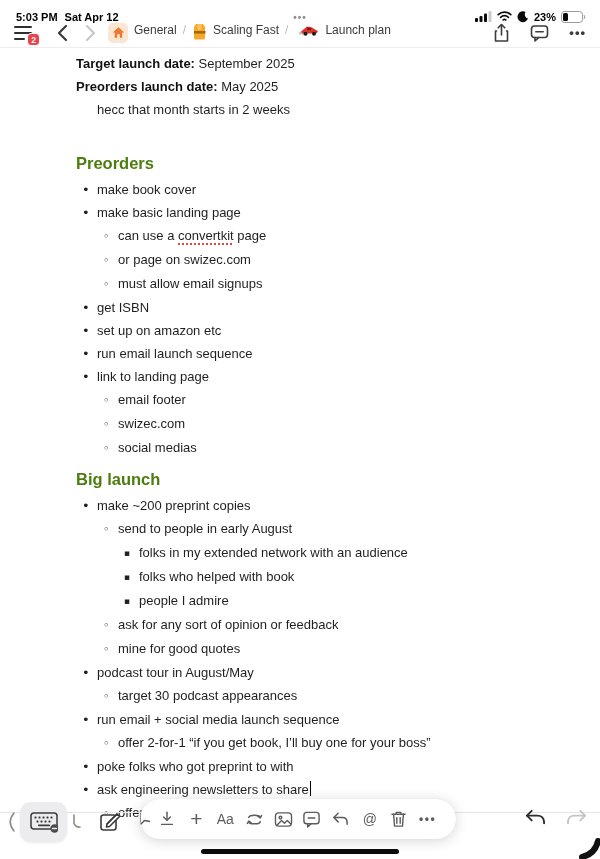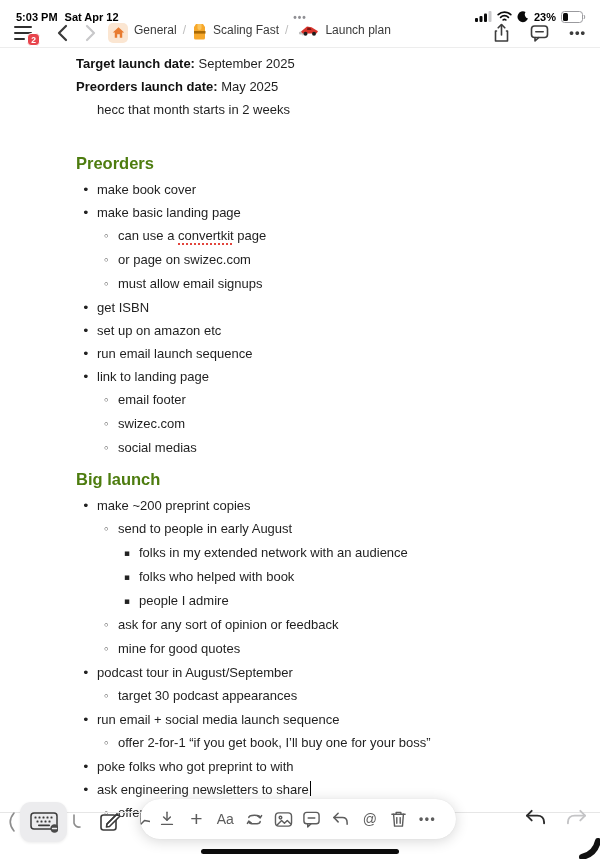--- a/index.html
+++ b/index.html
@@ -222,21 +222,21 @@
     <div class="block b2"><span class="bullet">◦</span><span>swizec.com</span></div>
     <div class="block b2"><span class="bullet">◦</span><span>social medias</span></div>
     <div class="block heading"><span>Big launch</span></div>
     <div class="block b1"><span class="bullet">•</span><span>make ~200 preprint copies</span></div>
     <div class="block b2"><span class="bullet">◦</span><span>send to people in early August</span></div>
     <div class="block b3"><span class="bullet">▪</span><span>folks in my extended network with an audience</span></div>
     <div class="block b3"><span class="bullet">▪</span><span>folks who helped with book</span></div>
     <div class="block b3"><span class="bullet">▪</span><span>people I admire</span></div>
     <div class="block b2"><span class="bullet">◦</span><span>ask for any sort of opinion or feedback</span></div>
     <div class="block b2"><span class="bullet">◦</span><span>mine for good quotes</span></div>
-    <div class="block b1"><span class="bullet">•</span><span>podcast tour in August/September</span></div>
+    <div class="block b1"><span class="bullet">•</span><span>podcast tour in August/May</span></div>
     <div class="block b2"><span class="bullet">◦</span><span>target 30 podcast appearances</span></div>
     <div class="block b1"><span class="bullet">•</span><span>run email + social media launch sequence</span></div>
     <div class="block b2"><span class="bullet">◦</span><span>offer 2-for-1 “if you get book, I’ll buy one for your boss”</span></div>
     <div class="block b1"><span class="bullet">•</span><span>poke folks who got preprint to with</span></div>
     <div class="block b1"><span class="bullet">•</span><span>ask engineering newsletters to share</span><span class="caret"></span></div>
     <div class="block b2"><span class="bullet">◦</span><span>offer exclusive deal for readers, too expensive to sponsor</span></div>
   </div>
 
 <div class="kb-divider"></div>
 

